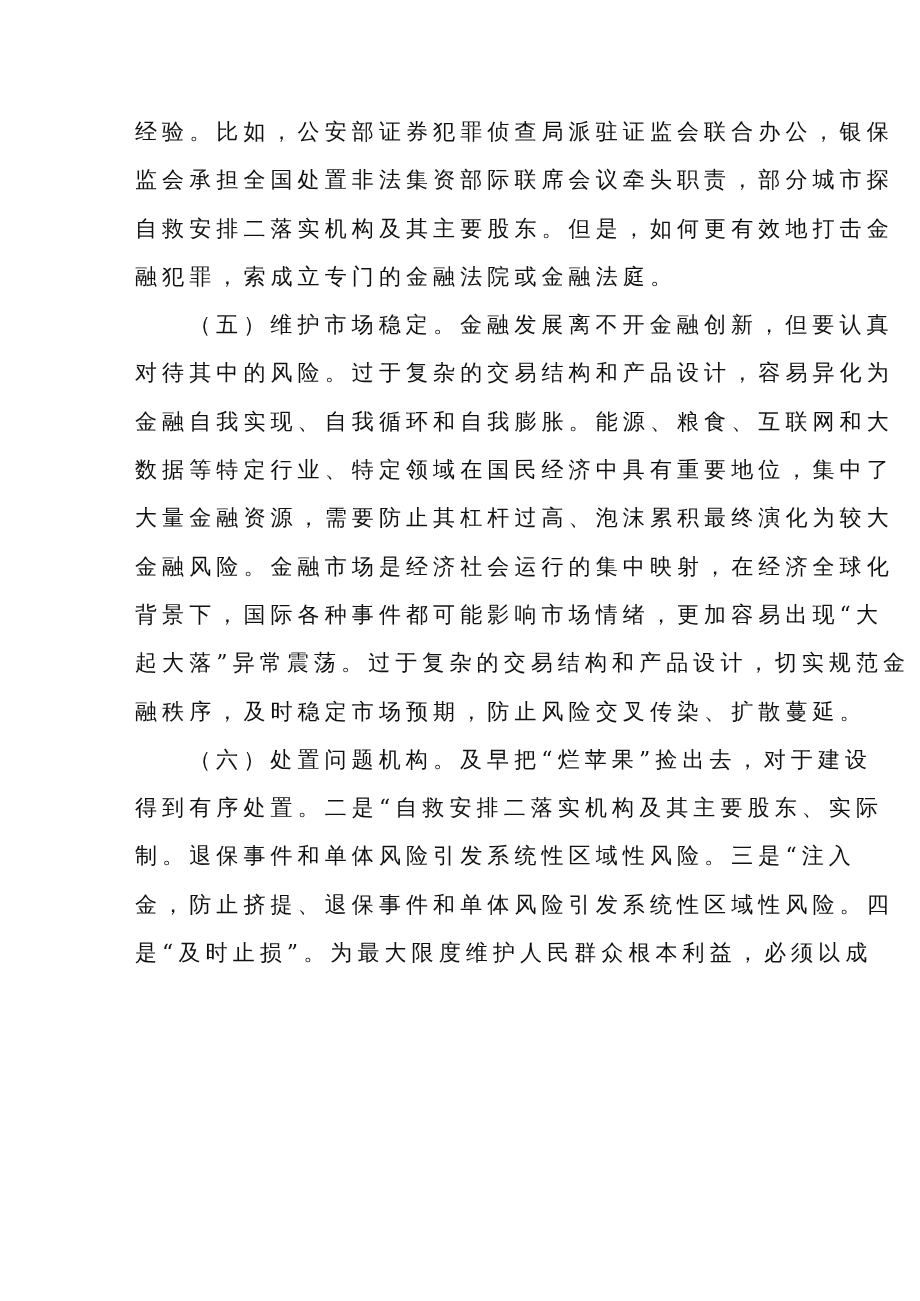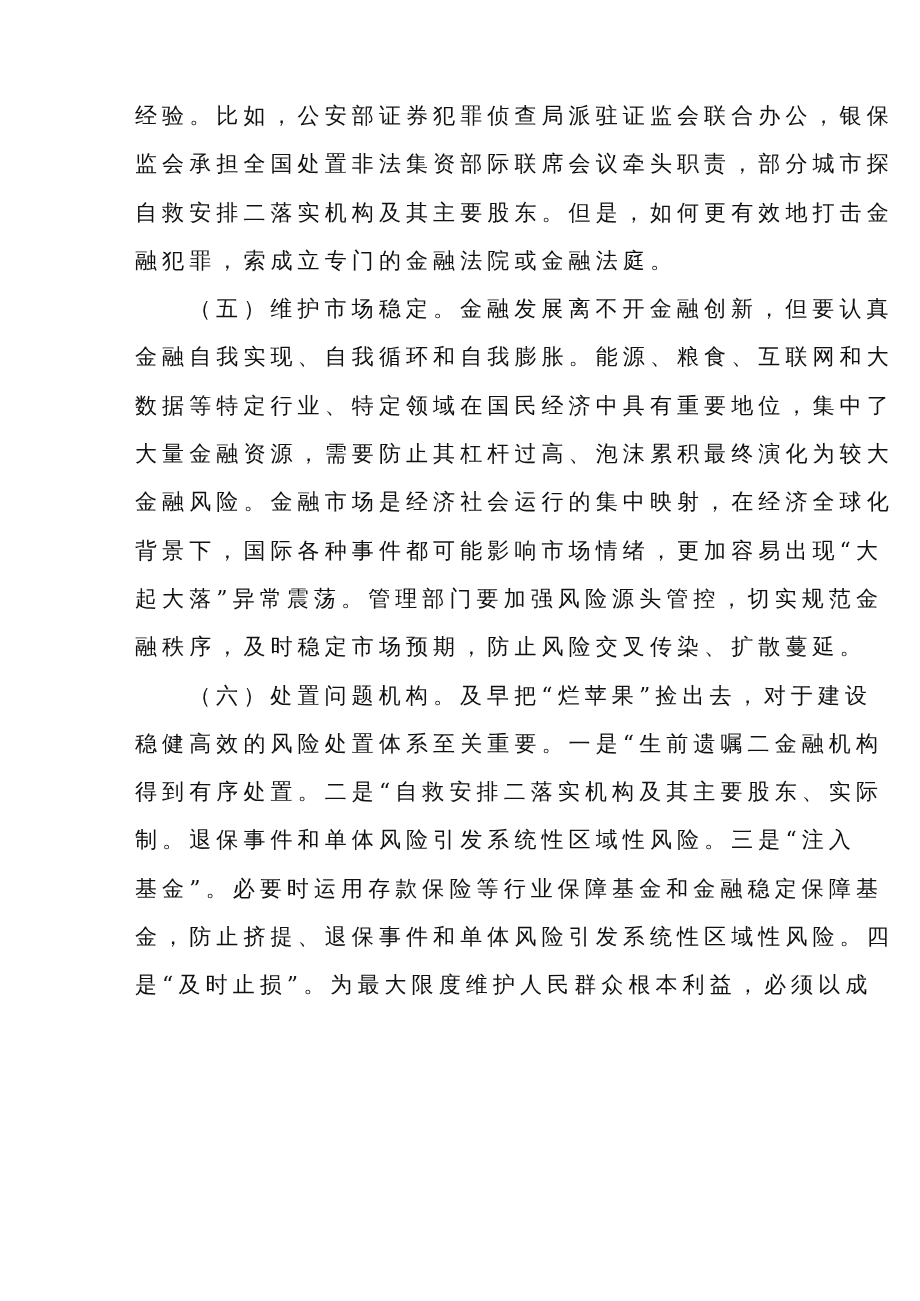--- a/index.html
+++ b/index.html
@@ -9,21 +9,21 @@
   }
   body {
     width: 920px;
     height: 1301px;
     position: relative;
     overflow: hidden;
   }
   .page {
     position: absolute;
     left: 135px;
-    top: 92px;
+    top: 108px;
     width: 660px;
   }
   .line {
     height: 48.3px;
     line-height: 48.3px;
     font-family: "DejaVu Serif", "Liberation Serif", serif;
     font-size: 22px;
     letter-spacing: 5.1px;
     color: #111111;
     white-space: nowrap;
@@ -35,27 +35,26 @@
 </style>
 </head>
 <body>
 
 <div class="page">
   <div class="line">经验。比如，公安部证券犯罪侦查局派驻证监会联合办公，银保</div>
   <div class="line">监会承担全国处置非法集资部际联席会议牵头职责，部分城市探</div>
   <div class="line">自救安排二落实机构及其主要股东。但是，如何更有效地打击金</div>
   <div class="line">融犯罪，索成立专门的金融法院或金融法庭。</div>
   <div class="line indent">（五）维护市场稳定。金融发展离不开金融创新，但要认真</div>
+  <div class="line">对待其中的风险。过于复杂的交易结构和产品设计，容易异化为</div>
   <div class="line">金融自我实现、自我循环和自我膨胀。能源、粮食、互联网和大</div>
   <div class="line">数据等特定行业、特定领域在国民经济中具有重要地位，集中了</div>
   <div class="line">大量金融资源，需要防止其杠杆过高、泡沫累积最终演化为较大</div>
   <div class="line">金融风险。金融市场是经济社会运行的集中映射，在经济全球化</div>
   <div class="line">背景下，国际各种事件都可能影响市场情绪，更加容易出现“大</div>
-  <div class="line">起大落”异常震荡。管理部门要加强风险源头管控，切实规范金</div>
+  <div class="line">起大落”异常震荡。过于复杂的交易结构和产品设计，切实规范金</div>
   <div class="line">融秩序，及时稳定市场预期，防止风险交叉传染、扩散蔓延。</div>
   <div class="line indent">（六）处置问题机构。及早把“烂苹果”捡出去，对于建设</div>
-  <div class="line">稳健高效的风险处置体系至关重要。一是“生前遗嘱二金融机构</div>
   <div class="line">得到有序处置。二是“自救安排二落实机构及其主要股东、实际</div>
   <div class="line">制。退保事件和单体风险引发系统性区域性风险。三是“注入</div>
-  <div class="line">基金”。必要时运用存款保险等行业保障基金和金融稳定保障基</div>
   <div class="line">金，防止挤提、退保事件和单体风险引发系统性区域性风险。四</div>
   <div class="line">是“及时止损”。为最大限度维护人民群众根本利益，必须以成</div>
 </div>
 
 </body></html>

